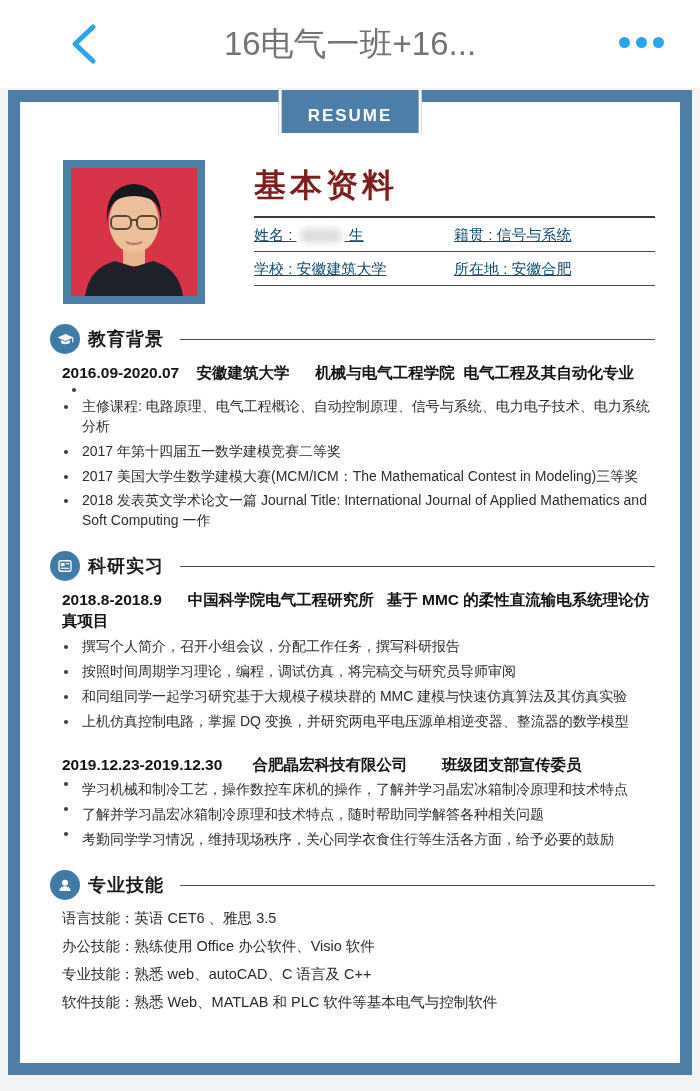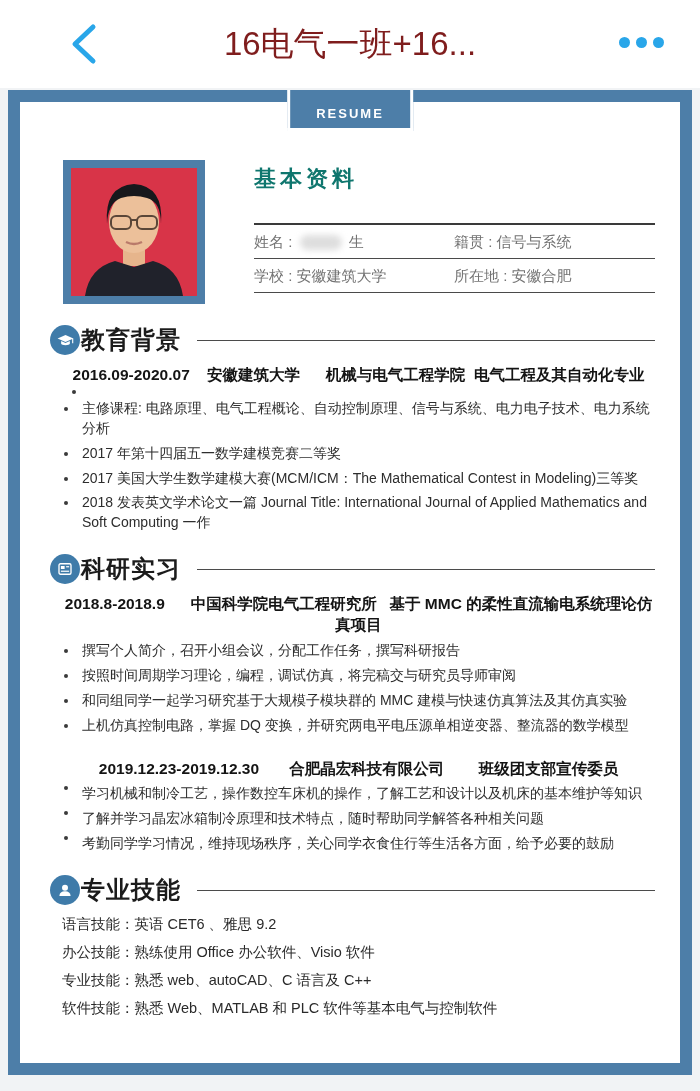--- a/index.html
+++ b/index.html
@@ -8,71 +8,71 @@
     font-family:"Liberation Sans","DejaVu Sans",sans-serif;
     background:#f1f3f5; overflow:hidden;
   }
   
   .appbar {
     height:88px; background:#ffffff; position:relative;
     display:flex; align-items:center;
   }
   .back-btn { position:absolute; left:66px; top:22px; width:34px; height:44px; cursor:pointer; }
   .appbar-title {
-    width:100%; text-align:center; color:#7f1d1d; font-size:33px;
+    width:100%; text-align:center; color:#737373; font-size:33px;
     white-space:nowrap; overflow:hidden;
   }
   .more-btn { position:absolute; right:36px; top:37px; display:flex; gap:6px; cursor:pointer; }
   .more-btn i { width:11px; height:11px; border-radius:50%; background:#29a6e9; display:block; }
   
   .page-bg { padding:2px 8px 0 8px; }
   .card {
     position:relative; background:#ffffff;
     border:12px solid #4d7ea8; height:985px;
   }
   .resume-tab {
     position:absolute; top:-12px; left:50%; transform:translateX(-50%);
-    background:#4d7ea8; color:#ffffff; font-weight:bold; font-size:13px;
+    background:#4d7ea8; color:#ffffff; font-weight:bold; font-size:17px;
     letter-spacing:2px; padding:16px 26px 7px 26px;
     border-left:3px solid #ffffff; border-right:3px solid #ffffff; border-bottom:3px solid #ffffff;
   }
   .card-inner { height:100%; padding:58px 25px 0 30px; overflow:hidden; }
   
   .basic { display:flex; margin-left:13px; }
   .photo {
     width:142px; height:144px; border:8px solid #4d7ea8; flex:none; background:#d83448;
   }
   .photo svg { display:block; width:100%; height:100%; }
   .basic-info { flex:1; margin-left:49px; margin-top:4px; }
   .basic-title {
-    font-size:22px; font-weight:bold; color:#0f766e; letter-spacing:4px;
-    padding-bottom:29px; border-bottom:2px solid #3a3a3a;
+    font-size:32px; font-weight:bold; color:#7f1d1d; letter-spacing:4px;
+    padding-bottom:8px; border-bottom:2px solid #3a3a3a;
   }
   .info-row {
     display:grid; grid-template-columns:200px 1fr;
     border-bottom:1px solid #4a4a4a; padding:8px 0 6px 0;
   }
-  .info-cell { font-size:15px; color:#737373; white-space:nowrap; }
+  .info-cell { font-size:15px; color:#0c4a6e; white-space:nowrap;text-decoration:underline; }
   .blur-chip {
     display:inline-block; height:15px; background:#dedede; border-radius:8px;
     filter:blur(3px); vertical-align:-3px; margin:0 3px;
   }
   .w-name { width:42px; } .w-phone { width:72px; } .w-mail { width:104px; }
   
   .sec { margin-top:20px; }
   .sec-head { display:flex; align-items:center; }
   .icon-circle {
     width:30px; height:30px; border-radius:50%; background:#3f7ba9; flex:none;
     display:flex; align-items:center; justify-content:center;
   }
-  .sec-title { font-size:24px; font-weight:bold; color:#1b1b1b; margin-left:1px; letter-spacing:1px; }
+  .sec-title { font-size:18px; font-weight:bold; color:#1b1b1b; margin-left:8px; letter-spacing:1px; }
   .sec-rule { flex:1; border-top:1px solid #4b4b4b; margin-left:16px; }
   .headline {
     margin:9px 0 0 12px; font-size:15.5px; font-weight:bold; color:#141414;
-    white-space:pre-wrap; line-height:1.35;text-align:center;
+    white-space:pre-wrap; line-height:1.35;
   }
   .stray-dot { width:4px; height:4px; border-radius:50%; background:#3a3a3a; margin:4px 0 0 22px; }
   .blist { margin-left:14px; }
   .bitem { display:flex; margin-top:5px; font-size:14px; color:#2d2d2d; line-height:1.42; }
   .bitem .dot { width:4px; height:4px; border-radius:50%; background:#3a3a3a; flex:none; margin:8px 14px 0 0; }
   .entry2 .bitem .dot { margin-top:2px; }
   .skill-line { margin:9px 0 0 12px; font-size:14.5px; color:#2a2a2a; }
 </style>
 </head>
 <body>
@@ -196,21 +196,21 @@
             </div>
           <div class="bitem">
               <span class="dot"></span>
               <span>上机仿真控制电路，掌握 DQ 变换，并研究两电平电压源单相逆变器、整流器的数学模型</span>
             </div>
         </div>
         <div class="headline" style="margin-top:23px">2019.12.23-2019.12.30       合肥晶宏科技有限公司        班级团支部宣传委员</div>
         <div class="blist entry2">
           <div class="bitem">
               <span class="dot"></span>
-              <span>学习机械和制冷工艺，操作数控车床机的操作，了解工艺和设计以及机床的基本维护等知识</span>
+              <span>学习机械和制冷工艺，操作数控车床机的操作，了解并学习晶宏冰箱制冷原理和技术特点</span>
             </div>
           <div class="bitem">
               <span class="dot"></span>
               <span>了解并学习晶宏冰箱制冷原理和技术特点，随时帮助同学解答各种相关问题</span>
             </div>
           <div class="bitem">
               <span class="dot"></span>
               <span>考勤同学学习情况，维持现场秩序，关心同学衣食住行等生活各方面，给予必要的鼓励</span>
             </div>
         </div>
@@ -221,21 +221,21 @@
           <span class="icon-circle">
             <svg viewBox="0 0 24 24" width="18" height="18">
               <circle cx="12" cy="9" r="4" fill="#ffffff"></circle>
               <path d="M4.5 20 Q5 13.8 12 13.8 Q19 13.8 19.5 20 Z" fill="#ffffff"></path>
             </svg>
           </span>
           <span class="sec-title">专业技能</span>
           <span class="sec-rule"></span>
         </div>
         <div style="margin-top:6px">
-          <div class="skill-line">语言技能：英语 CET6 、雅思 9.2</div>
+          <div class="skill-line">语言技能：英语 CET6 、雅思 3.5</div>
           <div class="skill-line">办公技能：熟练使用 Office 办公软件、Visio 软件</div>
           <div class="skill-line">专业技能：熟悉 web、autoCAD、C 语言及 C++</div>
           <div class="skill-line">软件技能：熟悉 Web、MATLAB 和  PLC 软件等基本电气与控制软件</div>
         </div>
       </section>
 
     </div>
   </div>
 </div>
 

